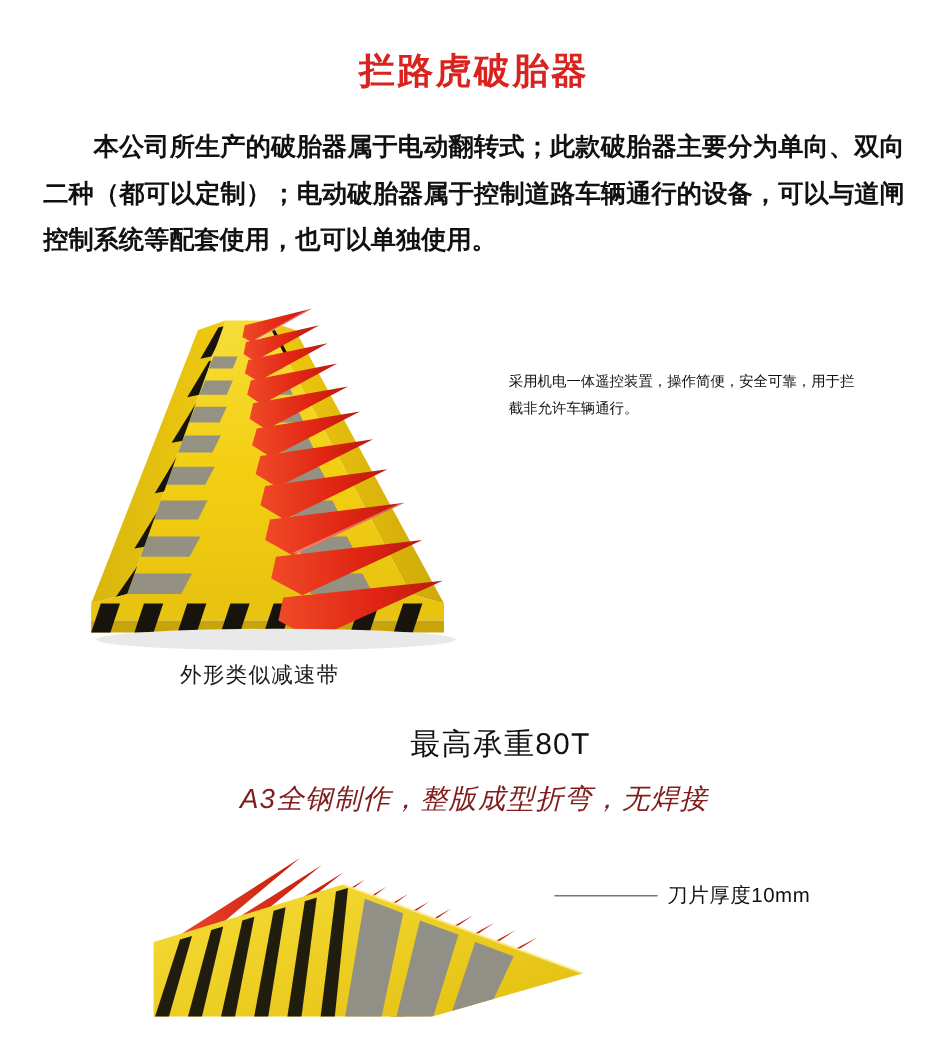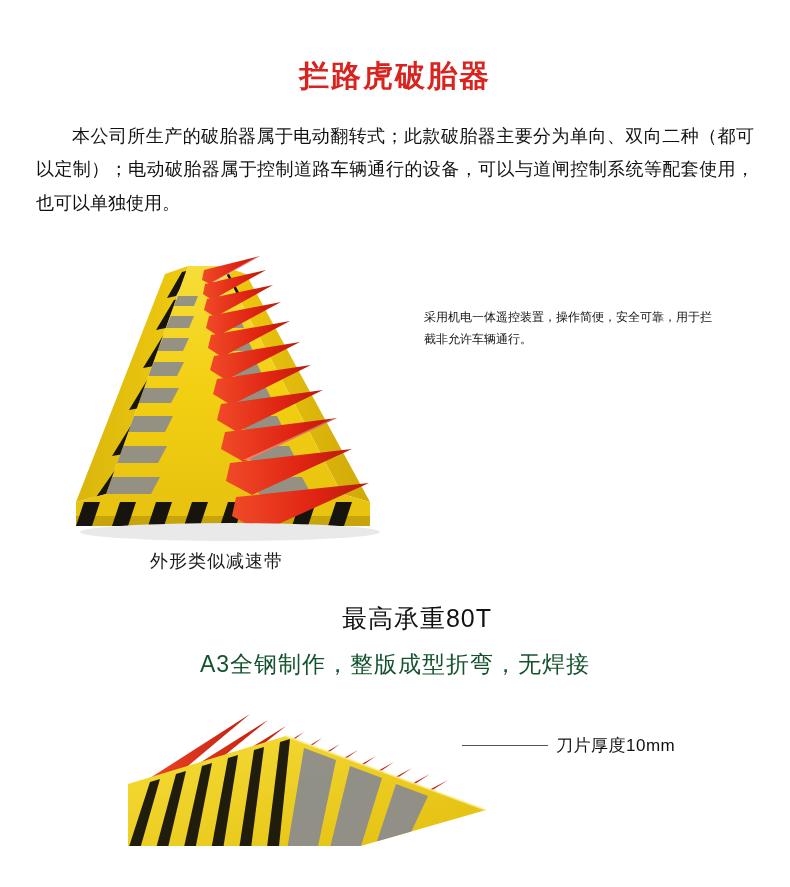--- a/index.html
+++ b/index.html
@@ -22,32 +22,33 @@
     height: 887px;
   }
 
   
   .title {
     text-align: center;
     color: #d9231f;
     font-size: 30px;
     font-weight: bold;
     letter-spacing: 2px;
-    padding-top: 58px;
+    padding-top: 42px;
     line-height: 1.2;
   }
 
   
   .intro {
     margin: 26px 36px 0 36px;
-    font-size: 18px;
+    font-size: 21px;
     line-height: 1.85;
     text-align: justify;
     text-indent: 2em;
     color: #111;
+    font-weight: bold;
   }
 
   
   .hero {
     position: relative;
     height: 330px;
     margin-top: 24px;
   }
 
   .hero-figure {
@@ -83,23 +84,24 @@
     margin-top: 28px;
   }
   .spec-line1 {
     font-size: 25px;
     color: #111;
     letter-spacing: 1px;
     padding-left: 44px;
   }
   .spec-line2 {
     font-size: 23px;
-    color: #14532d;
+    color: #7f1d1d;
     letter-spacing: 1px;
     margin-top: 14px;
+    font-style: italic;
   }
 
   
   .bottom {
     position: relative;
     height: 140px;
     margin-top: 26px;
     overflow: hidden;
   }
   .bottom-figure {

